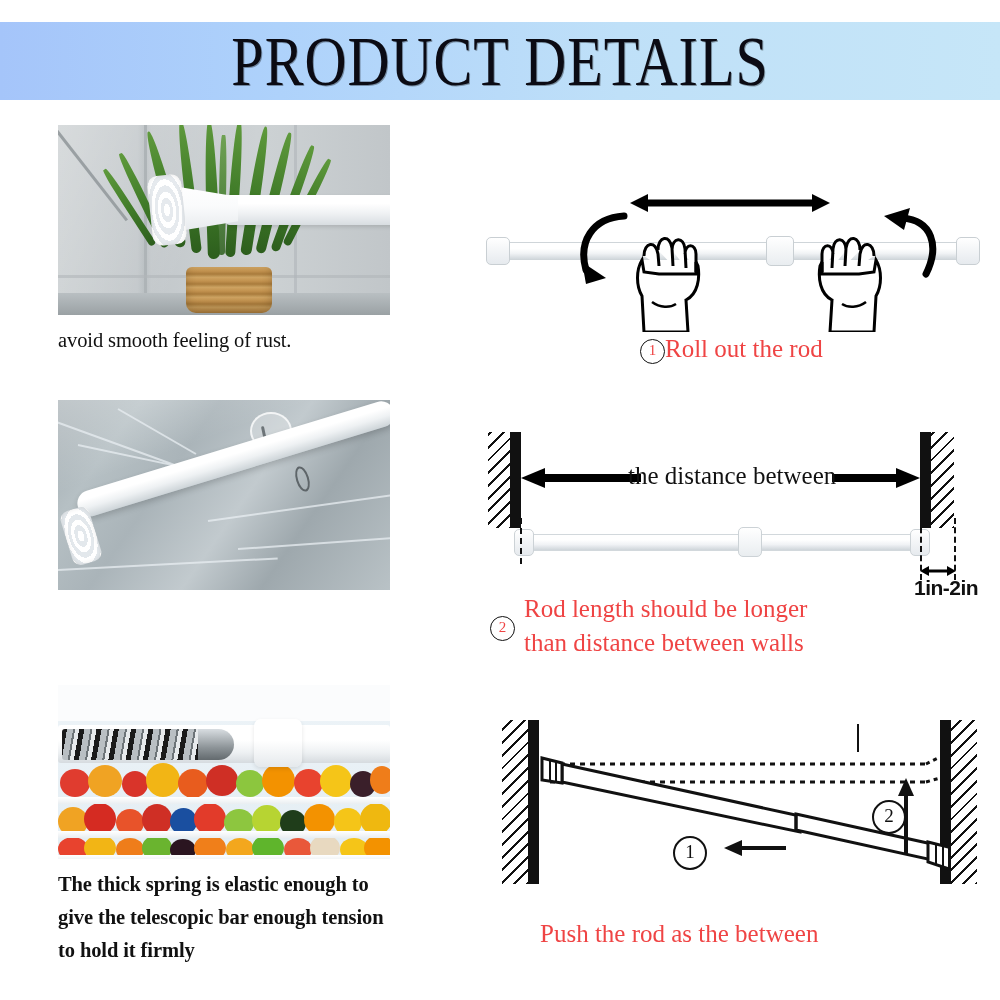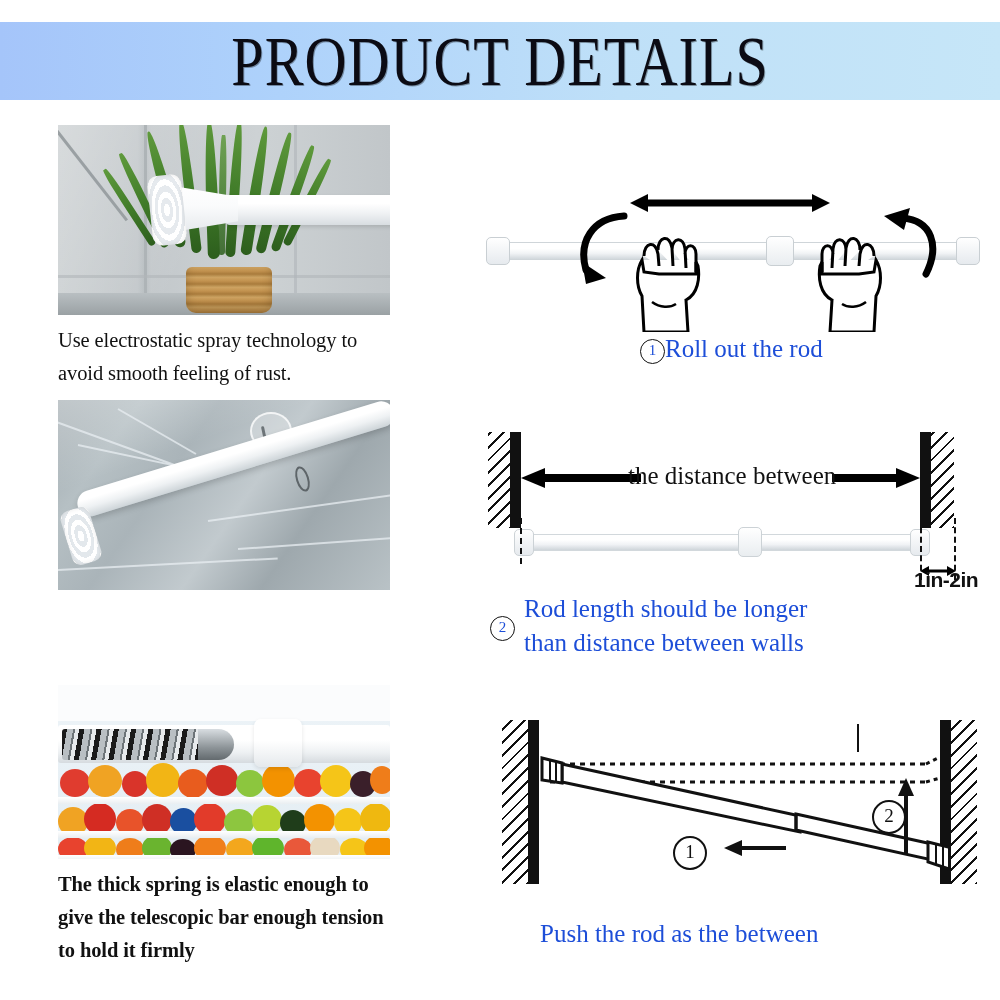--- a/index.html
+++ b/index.html
@@ -257,21 +257,21 @@
   .step-figure { position: relative; width: 520px; }
   #step-1 .step-figure { height: 160px; }
   #step-2 .step-figure { height: 170px; }
   #step-3 .step-figure { height: 195px; }
 
   .step-caption {
     position: relative;
     font-family: "Liberation Serif", serif;
     font-size: 25px;
     line-height: 33px;
-    color: #1d4ed8;
+    color: #ef4444;
     white-space: nowrap;
   }
   .circled {
     display: inline-block;
     width: 23px; height: 23px;
     border: 1.6px solid #111;
     border-radius: 50%;
     font-size: 15px;
     line-height: 21px;
     text-align: center;
@@ -396,21 +396,20 @@
           <div class="leaf" style="left:92px;top:30px;width:7px;height:90px;transform:rotate(-33deg)"></div>
           <div class="leaf" style="left:160px;top:10px;width:7px;height:120px;transform:rotate(1deg);opacity:.85"></div>
         </div>
         <div class="pot"></div>
 
         <div class="rod-body-1"></div>
         <div class="rod-taper-1"></div>
         <div class="rod-cap-1"></div>
       </div>
       <div class="feature-caption">
-        <span class="cap-line">Use electrostatic spray technology to</span>
         <span class="cap-line">avoid smooth feeling of rust.</span>
       </div>
     </div>
 
     <div class="feature" id="feature-2">
       <div class="feature-photo">
         <div class="ph2-bg"></div>
         <div>
           <div class="marble-vein" style="left:-10px;top:18px;width:150px;transform:rotate(20deg)"></div>
           <div class="marble-vein" style="left:20px;top:44px;width:110px;transform:rotate(12deg)"></div>
@@ -573,21 +572,21 @@
 
         <div class="dash-v" style="left:40px;top:96px;height:46px;"></div>
         <div class="dash-v" style="left:440px;top:96px;height:62px;"></div>
         <div class="dash-v" style="left:474px;top:96px;height:62px;"></div>
 
         <svg style="position:absolute;left:440px;top:142px;width:36px;height:14px;" viewBox="0 0 36 14">
           <line x1="6" y1="7" x2="30" y2="7" stroke="#000" stroke-width="3"></line>
           <polygon points="0,7 9,2 9,12" fill="#000"></polygon>
           <polygon points="36,7 27,2 27,12" fill="#000"></polygon>
         </svg>
-        <div class="dim-label" style="left:434px;top:146px;">1in-2in</div>
+        <div class="dim-label" style="left:434px;top:154px;">1in-2in</div>
       </div>
       <div class="step-caption" style="padding-left:44px;line-height:34px;">
         <span class="circled" style="position:absolute;left:10px;top:24px;">2</span>
         <div>Rod length should be longer</div>
         <div>than distance between walls</div>
       </div>
     </div>
 
     <div class="step" id="step-3">
       <div class="step-figure">

